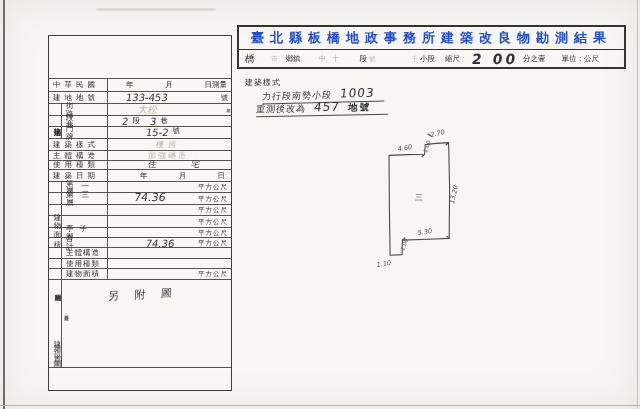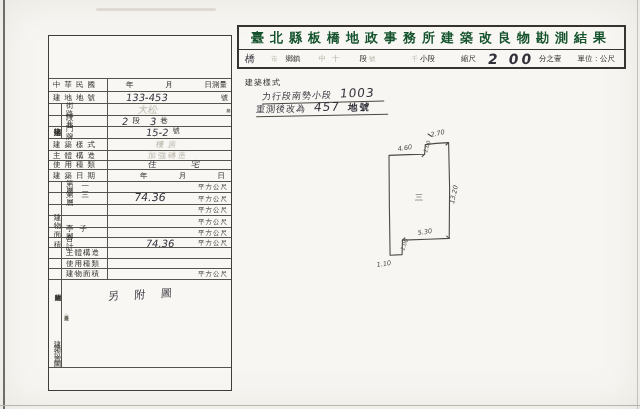--- a/index.html
+++ b/index.html
@@ -11,21 +11,21 @@
   .edge-left{position:absolute;left:3px;top:0;width:2px;height:409px;background:#6e6e6a;}
   .edge-right{position:absolute;right:2px;top:0;width:1px;height:409px;background:#cac8c2;}
   .edge-bottom{position:absolute;left:0;bottom:3px;width:640px;height:1px;background:#bdbab2;}
   .smudge{position:absolute;left:96px;top:8px;width:120px;height:3px;background:#dddad2;border-radius:2px;opacity:.8;}
 
   
   .titlebox{position:absolute;left:237px;top:25px;width:389px;height:44px;
         border:2px solid #35342f;background:#f8f7f3;box-sizing:border-box;}
   .titlerow{height:22px;border-bottom:1px solid #35342f;display:flex;align-items:center;
         justify-content:center;}
-  .title-text{font-size:13px;font-weight:bold;letter-spacing:6px;white-space:nowrap;color:#14532d;}
+  .title-text{font-size:13px;font-weight:bold;letter-spacing:6px;white-space:nowrap;color:#1d4ed8;}
   .scalerow{height:18px;display:flex;align-items:center;font-size:7.5px;white-space:nowrap;}
   .sc{display:inline-block;}
   .hand{font-family:"DejaVu Sans",sans-serif;color:#33323b;transform:skewX(-8deg);display:inline-block;}
   .faint{color:#b5b1a4;filter:blur(0.3px);}
   .sc-num{font-size:14px;font-weight:bold;letter-spacing:3px;}
 
   
   .form{position:absolute;left:48px;top:35px;width:184px;height:356px;
         border:1px solid #403e38;box-sizing:border-box;background:#f8f7f3;}
   .row{display:flex;border-bottom:1px solid #55534b;box-sizing:border-box;position:relative;}
@@ -80,21 +80,21 @@
     </div>
     <div class="scalerow">
       <span class="sc hand" style="margin-left:6px;font-size:10px">橋</span>
       <span class="sc faint" style="margin-left:16px;font-size:6.5px">市</span>
       <span class="sc" style="margin-left:8px">鄉鎮</span>
       <span class="sc faint" style="margin-left:18px;letter-spacing:6px">中十</span>
       <span class="sc" style="margin-left:14px">段</span>
       <span class="sc faint" style="margin-left:2px;font-size:6.5px">號</span>
       <span class="sc faint" style="margin-left:36px;font-size:6.5px">千</span>
       <span class="sc" style="margin-left:2px">小段</span>
-      <span class="sc" style="margin-left:26px">縮尺</span>
+      <span class="sc" style="margin-left:10px">縮尺</span>
       <span class="sc hand sc-num" style="margin-left:12px">2 00</span>
       <span class="sc" style="margin-left:5px">分之壹</span>
       <span class="sc" style="margin-left:16px">單位：公尺</span>
     </div>
   </div>
 
   <div class="form">
 
     <div class="row" style="height:43px"></div>
 

